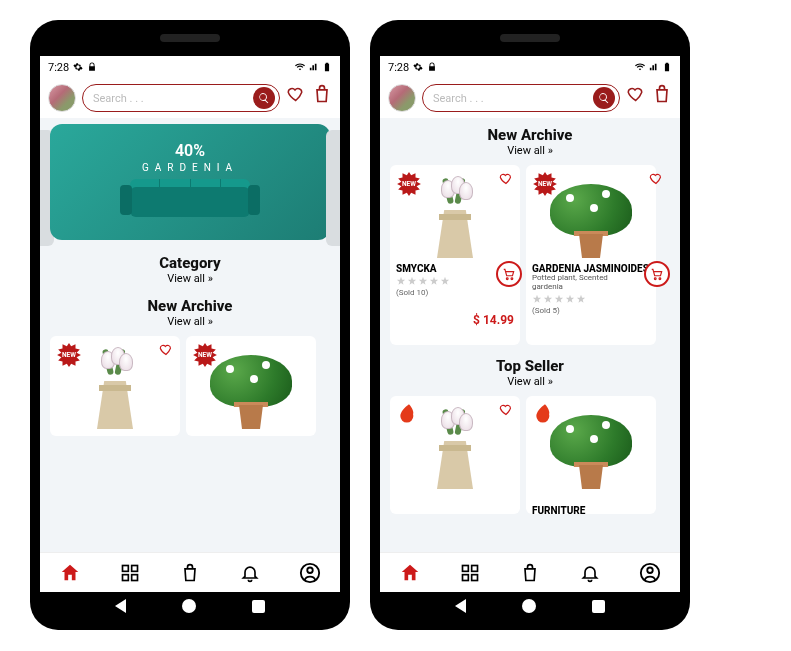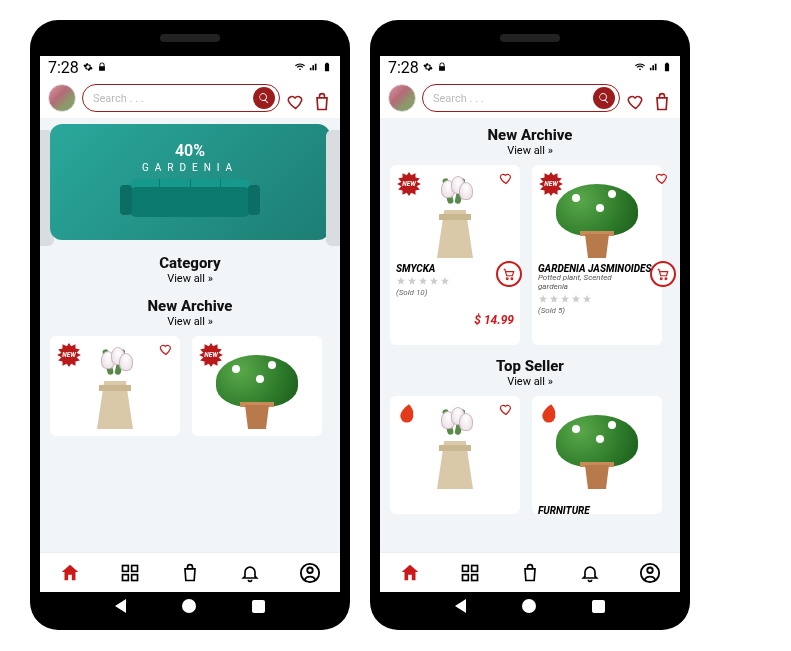--- a/index.html
+++ b/index.html
@@ -44,35 +44,35 @@
     flex-direction: column;
     position: relative;
   }
   .status-bar {
     height: 22px;
     background: #fff;
     display: flex;
     justify-content: space-between;
     align-items: center;
     padding: 0 8px;
-    font-size: 16px;
+    font-size: 11px;
     color: #000;
     gap: 43px;
   }
   .status-left { display: flex; align-items: center; gap: 4px; }
   .status-right { display: flex; align-items: center; gap: 2px; }
   .content {
     flex: 1;
     background: #f2f5f8;
     overflow: hidden;
     position: relative;
   }
   .search-row {
     display: flex;
-    align-items: flex-end;
+    align-items: flex-start;
     gap: 6px;
     padding: 6px 8px;
     background: #fff;
   }
   .avatar {
     width: 28px; height: 28px;
     border-radius: 50%;
     border: 1px solid #ddd;
     background: linear-gradient(135deg,#d89aa5,#b56b77 40%,#8a9a6a 70%);
   }
@@ -185,24 +185,23 @@
     width:48px;height:36px;border-radius:4px;
   }
   .cat .lbl {
     font-size: 9px;
     line-height: 1.1;
     color: #000;
   }
 
   .products {
     display: flex;
-    gap: 12px;
+    gap: 6px;
     padding: 4px 10px;
     overflow: hidden;
-    font-style: italic;
   }
   .card {
     background: #fff;
     border-radius: 6px;
     width: 130px;
     flex-shrink: 0;
     position: relative;
     padding: 4px 6px 6px;
   }
   .badge-new {

